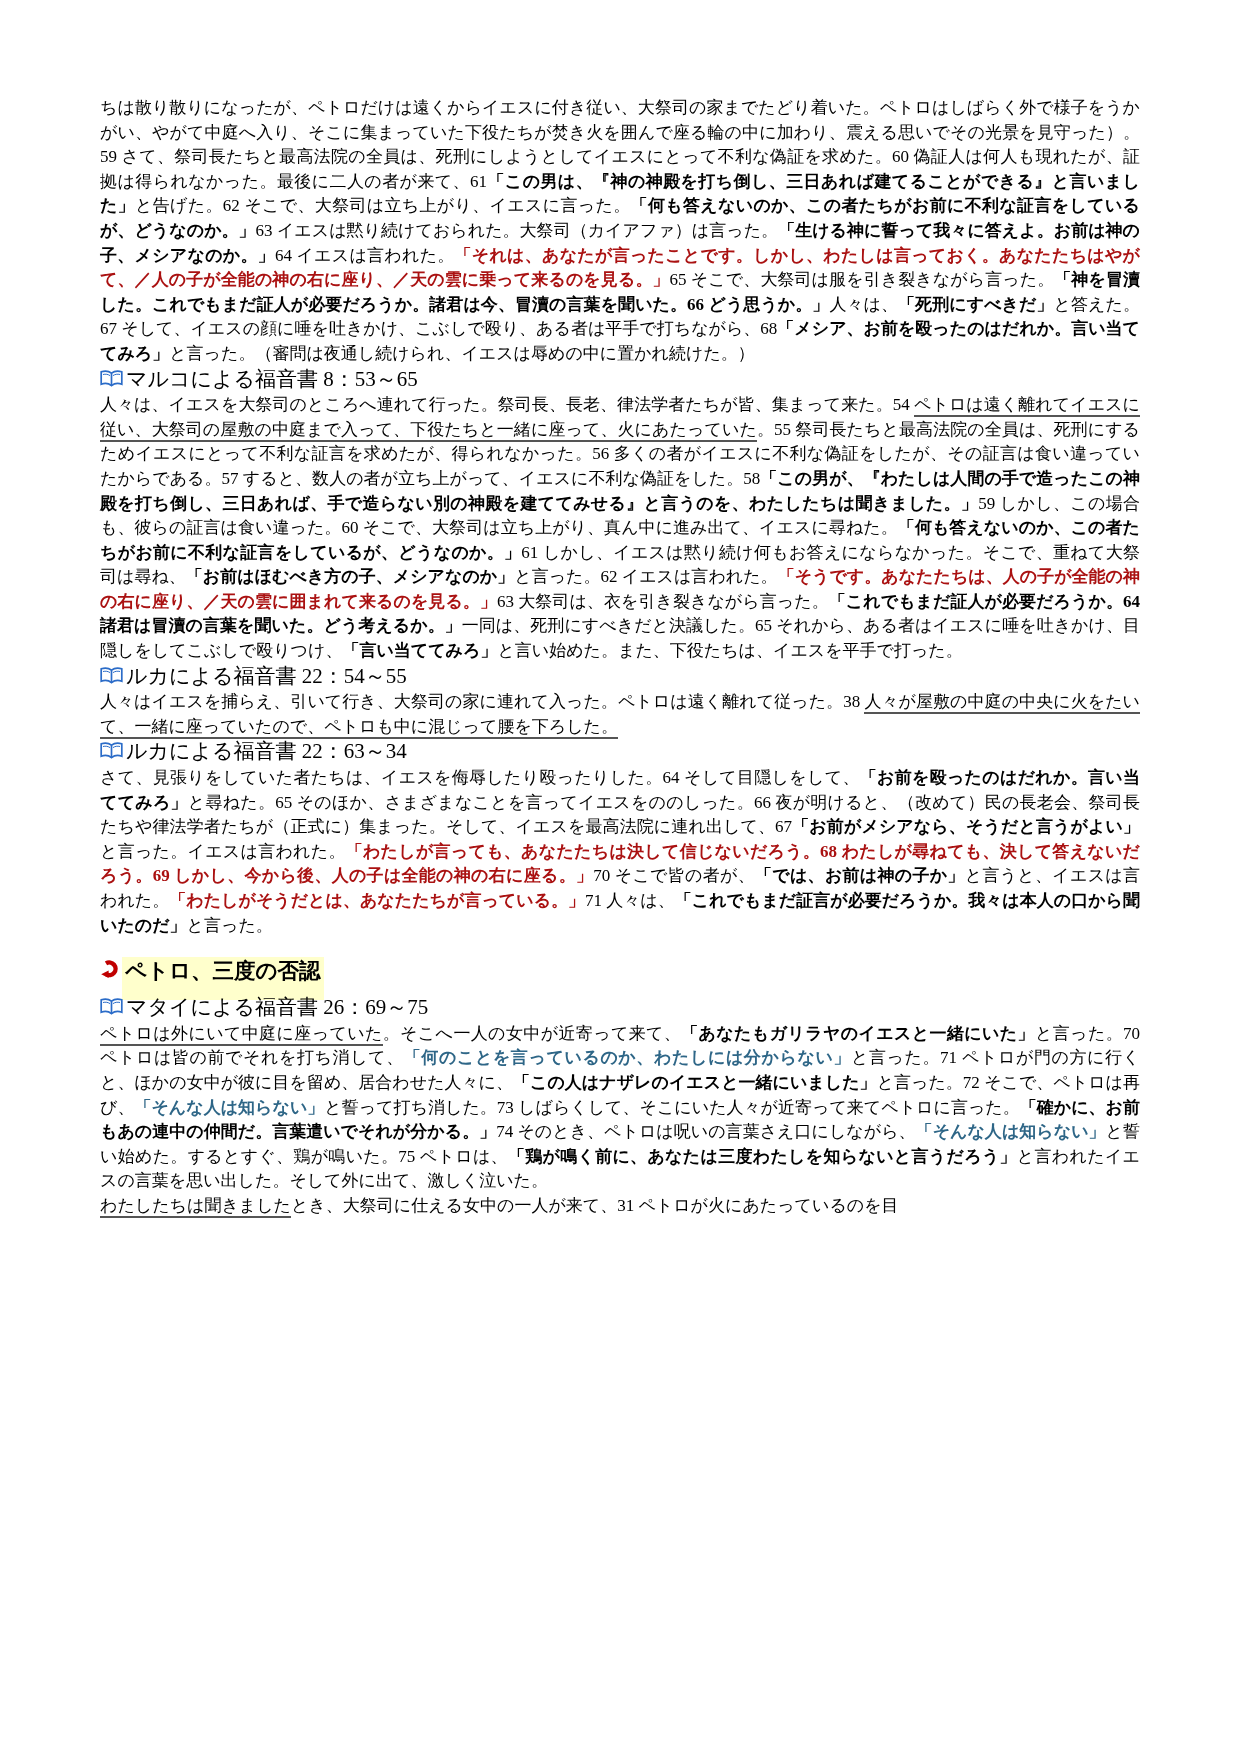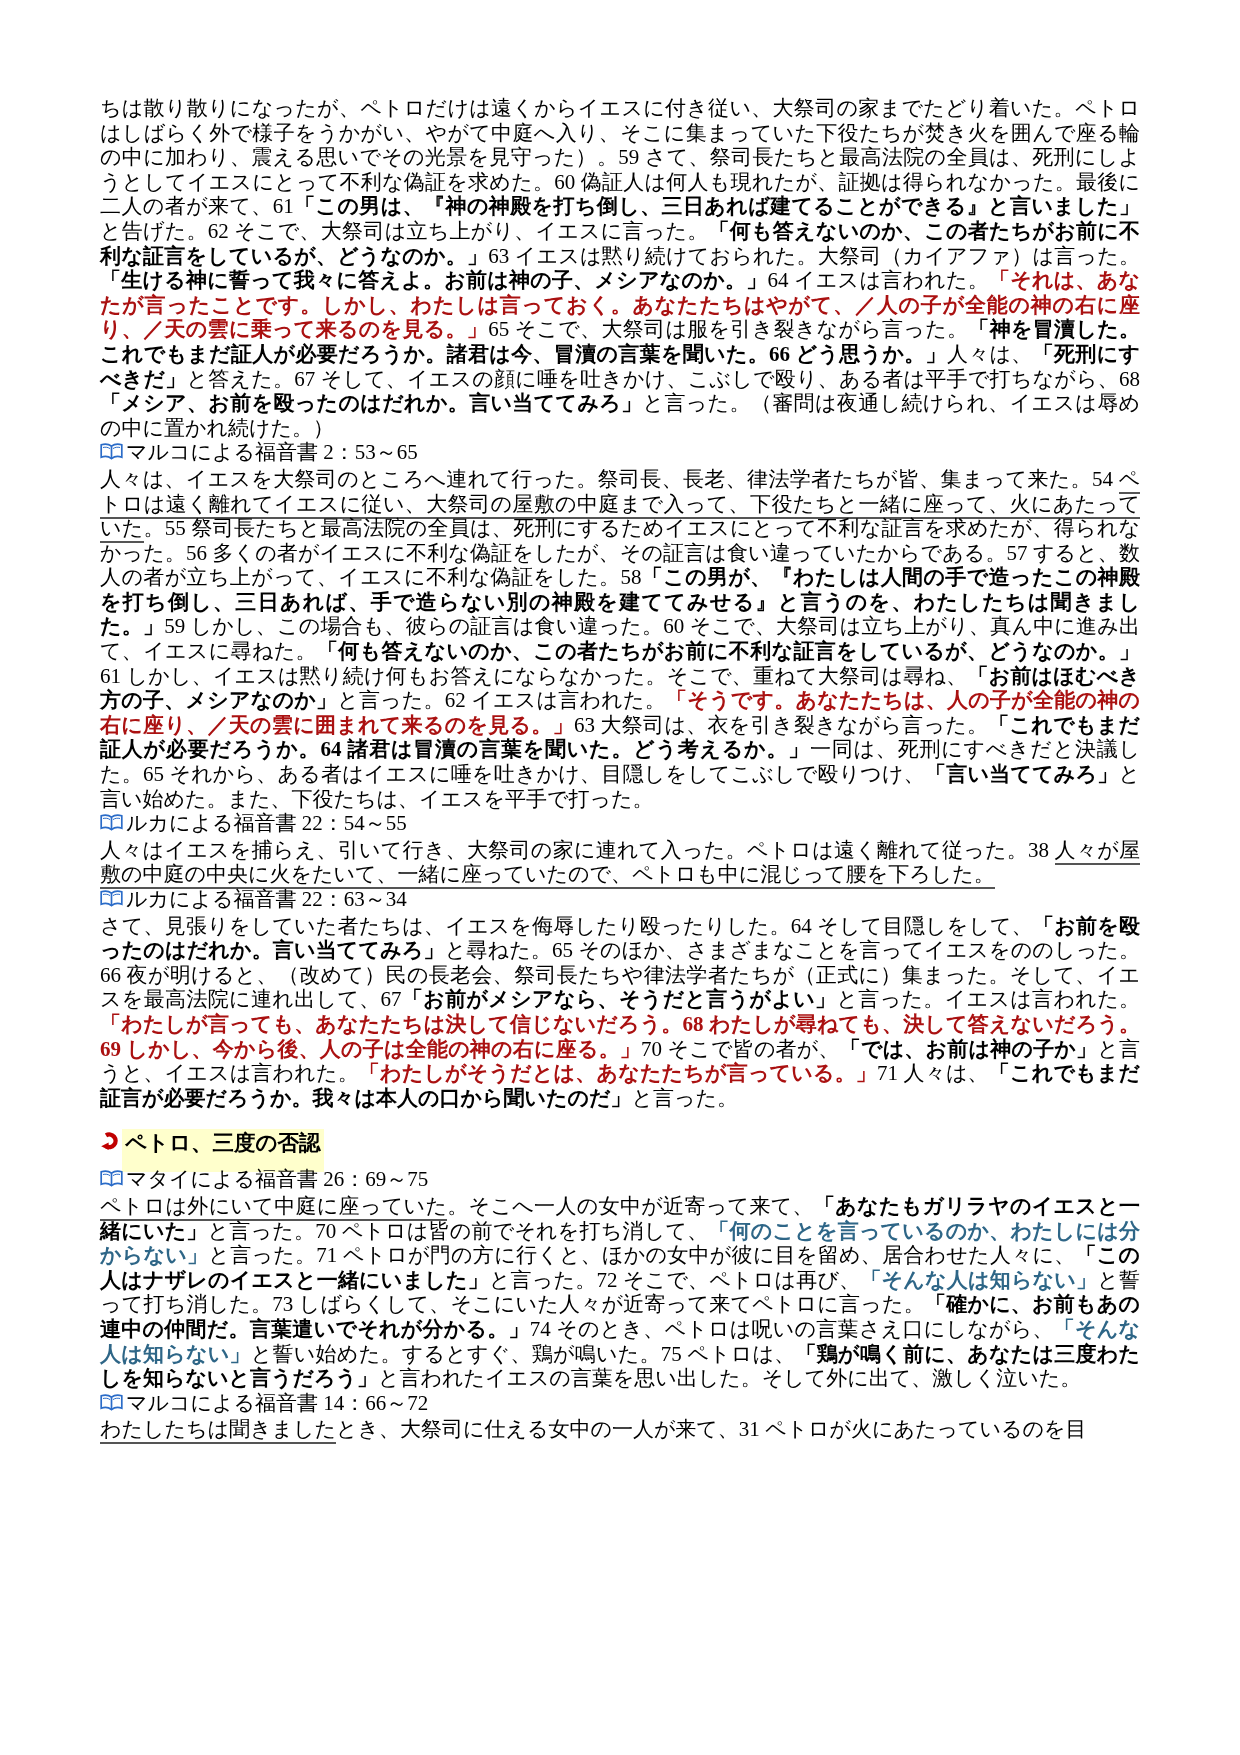--- a/index.html
+++ b/index.html
@@ -19,21 +19,21 @@
     overflow:hidden;
   }
   .page{
     box-sizing:border-box;
     width:1240px;height:1755px;
     padding:96px 100px 20px 100px;
   }
   .doc{width:1040px;}
   p.block{
     margin:0;
-    font-size:21px;
+    font-size:17px;
     line-height:24.6px;
     text-align:justify;
     text-justify:inter-character;
   }
   p.ref{
     margin:0;
     font-size:21px;
     line-height:24.6px;
     text-align:left;
     white-space:nowrap;
@@ -58,21 +58,21 @@
 </head>
 <body>
 
 <div class="page">
   <div class="doc">
       <p class="block"><span class="rn">ちは散り散りになったが、ペトロだけは遠くからイエスに付き従い、大祭司の家までたどり着いた。ペトロはしばらく外で様子をうかがい、やがて中庭へ入り、そこに集まっていた下役たちが焚き火を囲んで座る輪の中に加わり、震える思いでその光景を見守った）。59 さて、祭司長たちと最高法院の全員は、死刑にしようとしてイエスにとって不利な偽証を求めた。60 偽証人は何人も現れたが、証拠は得られなかった。最後に二人の者が来て、61</span><span class="rb">「この男は、『神の神殿を打ち倒し、三日あれば建てることができる』と言いました」</span><span class="rn">と告げた。62 そこで、大祭司は立ち上がり、イエスに言った。</span><span class="rb">「何も答えないのか、この者たちがお前に不利な証言をしているが、どうなのか。」</span><span class="rn">63 イエスは黙り続けておられた。大祭司（カイアファ）は言った。</span><span class="rb">「生ける神に誓って我々に答えよ。お前は神の子、メシアなのか。」</span><span class="rn">64 イエスは言われた。</span><span class="rr">「それは、あなたが言ったことです。しかし、わたしは言っておく。あなたたちはやがて、／人の子が全能の神の右に座り、／天の雲に乗って来るのを見る。」</span><span class="rn">65 そこで、大祭司は服を引き裂きながら言った。</span><span class="rb">「神を冒瀆した。これでもまだ証人が必要だろうか。諸君は今、冒瀆の言葉を聞いた。66 どう思うか。」</span><span class="rn">人々は、</span><span class="rb">「死刑にすべきだ」</span><span class="rn">と答えた。67 そして、イエスの顔に唾を吐きかけ、こぶしで殴り、ある者は平手で打ちながら、68</span><span class="rb">「メシア、お前を殴ったのはだれか。言い当ててみろ」</span><span class="rn">と言った。（審問は夜通し続けられ、イエスは辱めの中に置かれ続けた。）</span></p>
       <p class="ref"><span class="ref-icon"><svg width="23" height="18" viewBox="0 0 23 18">
             <path d="M11.5 3.2 C8.5 0.8 4.2 0.8 1.2 1.8 L1.2 14.2 C4.2 13.2 8.5 13.2 11.5 15.6 C14.5 13.2 18.8 13.2 21.8 14.2 L21.8 1.8 C18.8 0.8 14.5 0.8 11.5 3.2 Z" fill="#ffffff" stroke="#2B6CC8" stroke-width="1.7"></path>
             <line x1="11.5" y1="3.2" x2="11.5" y2="15.6" stroke="#2B6CC8" stroke-width="1.7"></line>
             <path d="M3 4.5 C5.5 3.9 8 4.2 10 5.6 M13 5.6 C15 4.2 17.5 3.9 20 4.5" fill="none" stroke="#2B6CC8" stroke-width="1"></path>
-          </svg></span><span>マルコによる福音書 2：53～65</span></p>
+          </svg></span><span>マルコによる福音書 8：53～65</span></p>
       <p class="block"><span class="rn">人々は、イエスを大祭司のところへ連れて行った。祭司長、長老、律法学者たちが皆、集まって来た。54 </span><span class="ru">ペトロは遠く離れてイエスに従い、大祭司の屋敷の中庭まで入って、下役たちと一緒に座って、火にあたっていた</span><span class="rn">。55 祭司長たちと最高法院の全員は、死刑にするためイエスにとって不利な証言を求めたが、得られなかった。56 多くの者がイエスに不利な偽証をしたが、その証言は食い違っていたからである。57 すると、数人の者が立ち上がって、イエスに不利な偽証をした。58</span><span class="rb">「この男が、『わたしは人間の手で造ったこの神殿を打ち倒し、三日あれば、手で造らない別の神殿を建ててみせる』と言うのを、わたしたちは聞きました。」</span><span class="rn">59 しかし、この場合も、彼らの証言は食い違った。60 そこで、大祭司は立ち上がり、真ん中に進み出て、イエスに尋ねた。</span><span class="rb">「何も答えないのか、この者たちがお前に不利な証言をしているが、どうなのか。」</span><span class="rn">61 しかし、イエスは黙り続け何もお答えにならなかった。そこで、重ねて大祭司は尋ね、</span><span class="rb">「お前はほむべき方の子、メシアなのか」</span><span class="rn">と言った。62 イエスは言われた。</span><span class="rr">「そうです。あなたたちは、人の子が全能の神の右に座り、／天の雲に囲まれて来るのを見る。」</span><span class="rn">63 大祭司は、衣を引き裂きながら言った。</span><span class="rb">「これでもまだ証人が必要だろうか。64 諸君は冒瀆の言葉を聞いた。どう考えるか。」</span><span class="rn">一同は、死刑にすべきだと決議した。65 それから、ある者はイエスに唾を吐きかけ、目隠しをしてこぶしで殴りつけ、</span><span class="rb">「言い当ててみろ」</span><span class="rn">と言い始めた。また、下役たちは、イエスを平手で打った。</span></p>
       <p class="ref"><span class="ref-icon"><svg width="23" height="18" viewBox="0 0 23 18">
             <path d="M11.5 3.2 C8.5 0.8 4.2 0.8 1.2 1.8 L1.2 14.2 C4.2 13.2 8.5 13.2 11.5 15.6 C14.5 13.2 18.8 13.2 21.8 14.2 L21.8 1.8 C18.8 0.8 14.5 0.8 11.5 3.2 Z" fill="#ffffff" stroke="#2B6CC8" stroke-width="1.7"></path>
             <line x1="11.5" y1="3.2" x2="11.5" y2="15.6" stroke="#2B6CC8" stroke-width="1.7"></line>
             <path d="M3 4.5 C5.5 3.9 8 4.2 10 5.6 M13 5.6 C15 4.2 17.5 3.9 20 4.5" fill="none" stroke="#2B6CC8" stroke-width="1"></path>
           </svg></span><span>ルカによる福音書 22：54～55</span></p>
       <p class="block"><span class="rn">人々はイエスを捕らえ、引いて行き、大祭司の家に連れて入った。ペトロは遠く離れて従った。38 </span><span class="ru">人々が屋敷の中庭の中央に火をたいて、一緒に座っていたので、ペトロも中に混じって腰を下ろした。</span></p>
       <p class="ref"><span class="ref-icon"><svg width="23" height="18" viewBox="0 0 23 18">
             <path d="M11.5 3.2 C8.5 0.8 4.2 0.8 1.2 1.8 L1.2 14.2 C4.2 13.2 8.5 13.2 11.5 15.6 C14.5 13.2 18.8 13.2 21.8 14.2 L21.8 1.8 C18.8 0.8 14.5 0.8 11.5 3.2 Z" fill="#ffffff" stroke="#2B6CC8" stroke-width="1.7"></path>
             <line x1="11.5" y1="3.2" x2="11.5" y2="15.6" stroke="#2B6CC8" stroke-width="1.7"></line>
@@ -82,20 +82,15 @@
       <h2 class="section-heading"><span class="h-icon"><svg width="21" height="22" viewBox="0 0 21 22">
             <path d="M6 4.4 A 6.3 6.3 0 1 1 6 15.2" fill="none" stroke="#C00000" stroke-width="4.4"></path>
             <polygon points="8.6,11.6 8.6,19 1.2,15.3" fill="#C00000"></polygon>
           </svg></span><span class="hl">ペトロ、三度の否認</span></h2>
       <p class="ref"><span class="ref-icon"><svg width="23" height="18" viewBox="0 0 23 18">
             <path d="M11.5 3.2 C8.5 0.8 4.2 0.8 1.2 1.8 L1.2 14.2 C4.2 13.2 8.5 13.2 11.5 15.6 C14.5 13.2 18.8 13.2 21.8 14.2 L21.8 1.8 C18.8 0.8 14.5 0.8 11.5 3.2 Z" fill="#ffffff" stroke="#2B6CC8" stroke-width="1.7"></path>
             <line x1="11.5" y1="3.2" x2="11.5" y2="15.6" stroke="#2B6CC8" stroke-width="1.7"></line>
             <path d="M3 4.5 C5.5 3.9 8 4.2 10 5.6 M13 5.6 C15 4.2 17.5 3.9 20 4.5" fill="none" stroke="#2B6CC8" stroke-width="1"></path>
           </svg></span><span>マタイによる福音書 26：69～75</span></p>
       <p class="block"><span class="ru">ペトロは外にいて中庭に座っていた</span><span class="rn">。そこへ一人の女中が近寄って来て、</span><span class="rb">「あなたもガリラヤのイエスと一緒にいた」</span><span class="rn">と言った。70 ペトロは皆の前でそれを打ち消して、</span><span class="rbl">「何のことを言っているのか、わたしには分からない」</span><span class="rn">と言った。71 ペトロが門の方に行くと、ほかの女中が彼に目を留め、居合わせた人々に、</span><span class="rb">「この人はナザレのイエスと一緒にいました」</span><span class="rn">と言った。72 そこで、ペトロは再び、</span><span class="rbl">「そんな人は知らない」</span><span class="rn">と誓って打ち消した。73 しばらくして、そこにいた人々が近寄って来てペトロに言った。</span><span class="rb">「確かに、お前もあの連中の仲間だ。言葉遣いでそれが分かる。」</span><span class="rn">74 そのとき、ペトロは呪いの言葉さえ口にしながら、</span><span class="rbl">「そんな人は知らない」</span><span class="rn">と誓い始めた。するとすぐ、鶏が鳴いた。75 ペトロは、</span><span class="rb">「鶏が鳴く前に、あなたは三度わたしを知らないと言うだろう」</span><span class="rn">と言われたイエスの言葉を思い出した。そして外に出て、激しく泣いた。</span></p>
-      <p class="ref"><span class="ref-icon"><svg width="23" height="18" viewBox="0 0 23 18">
-            <path d="M11.5 3.2 C8.5 0.8 4.2 0.8 1.2 1.8 L1.2 14.2 C4.2 13.2 8.5 13.2 11.5 15.6 C14.5 13.2 18.8 13.2 21.8 14.2 L21.8 1.8 C18.8 0.8 14.5 0.8 11.5 3.2 Z" fill="#ffffff" stroke="#2B6CC8" stroke-width="1.7"></path>
-            <line x1="11.5" y1="3.2" x2="11.5" y2="15.6" stroke="#2B6CC8" stroke-width="1.7"></line>
-            <path d="M3 4.5 C5.5 3.9 8 4.2 10 5.6 M13 5.6 C15 4.2 17.5 3.9 20 4.5" fill="none" stroke="#2B6CC8" stroke-width="1"></path>
-          </svg></span><span>マルコによる福音書 14：66～72</span></p>
       <p class="block"><span class="ru">わたしたちは聞きました</span><span class="rn">とき、大祭司に仕える女中の一人が来て、31 ペトロが火にあたっているのを目</span></p>
     </div>
 </div>
 
 </body></html>

